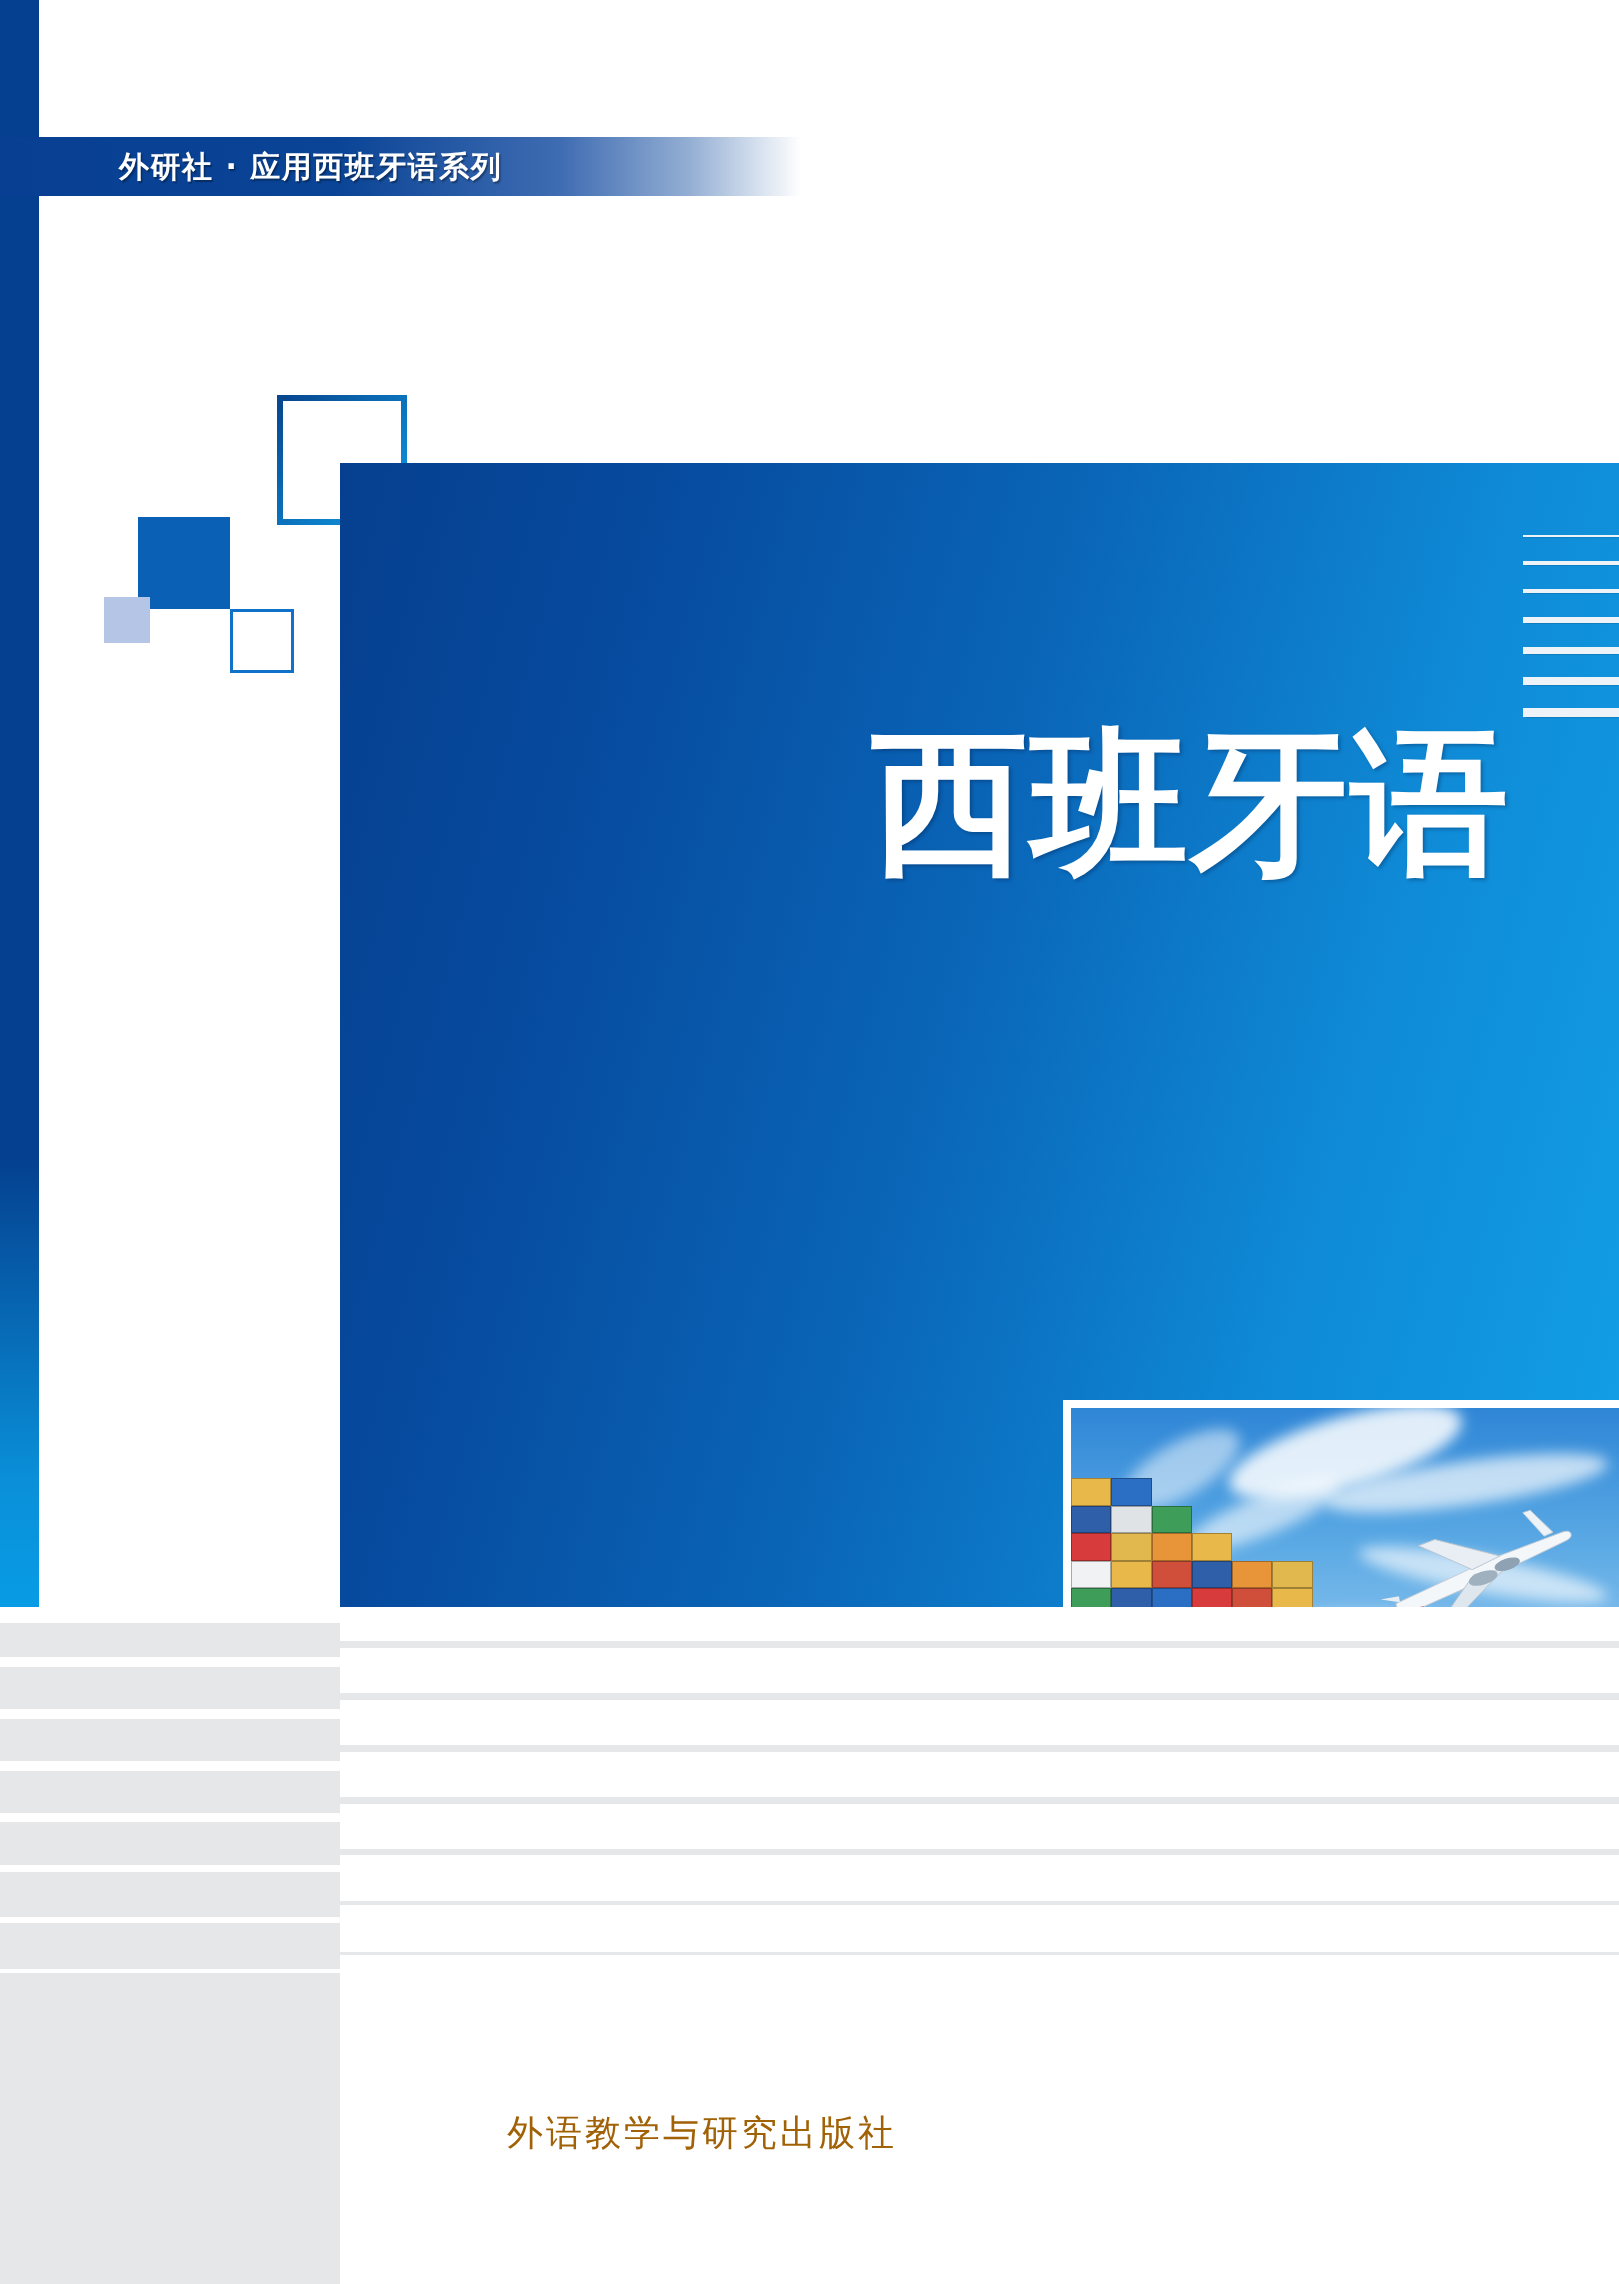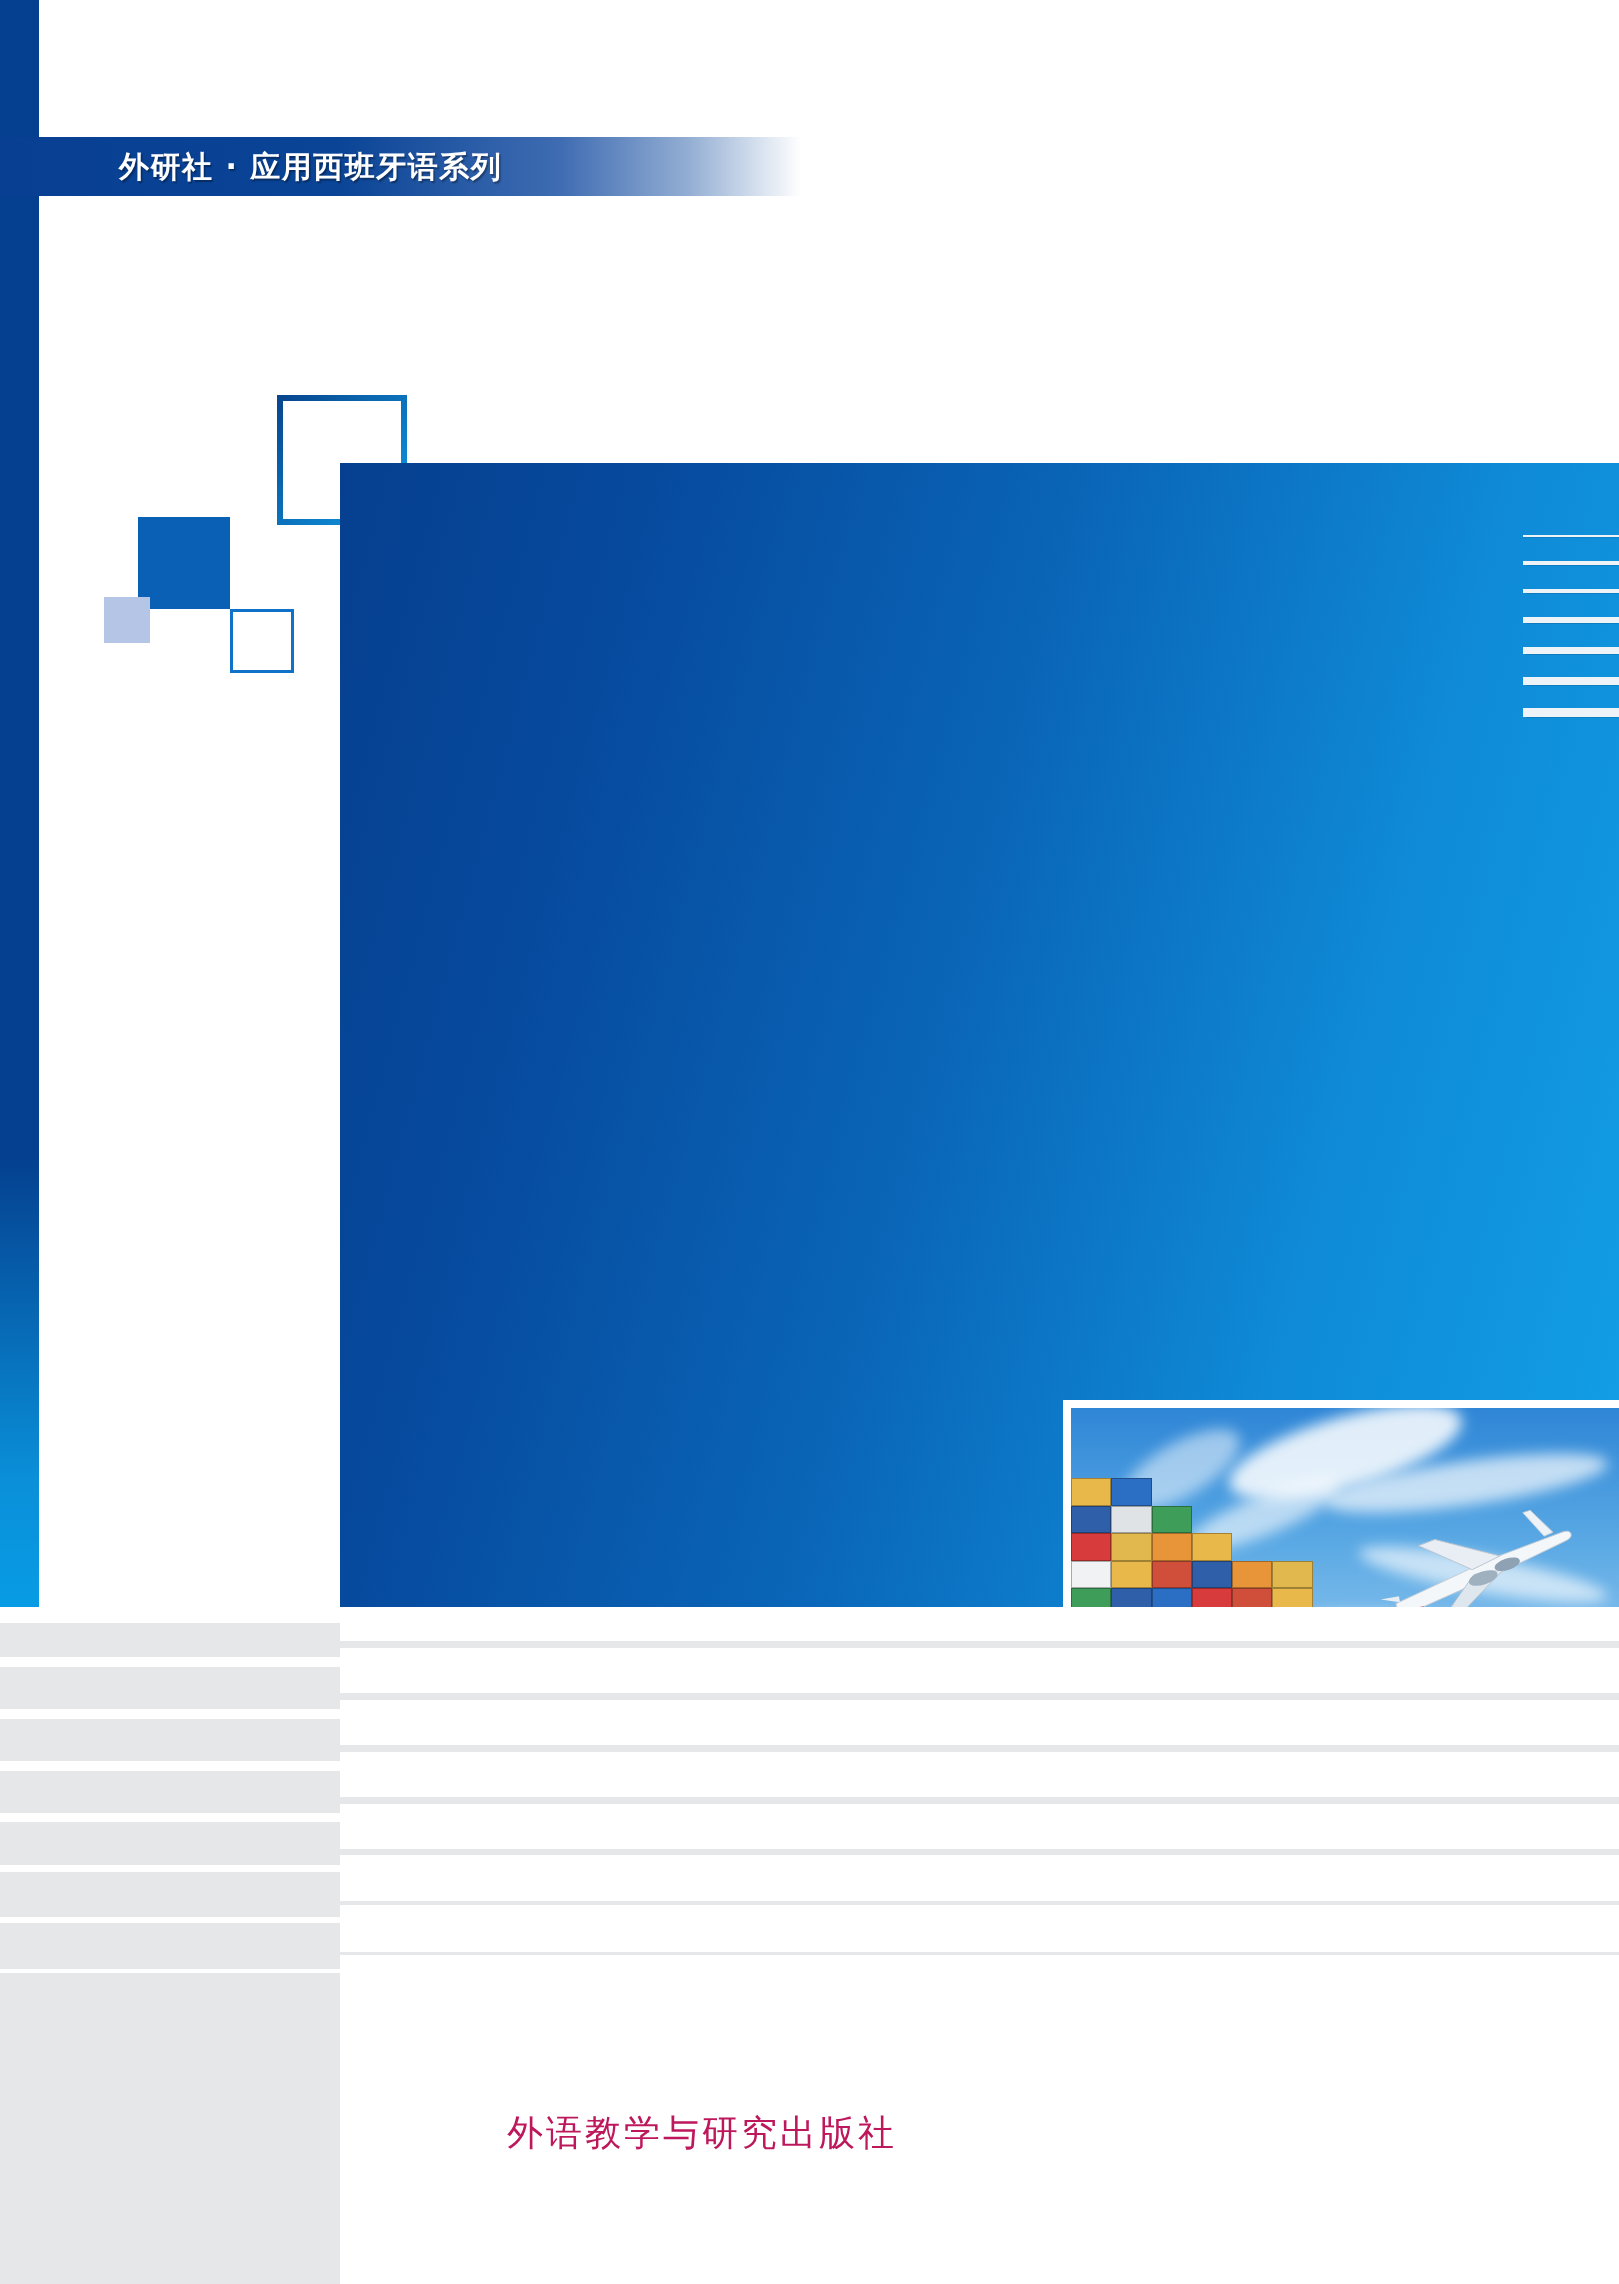--- a/index.html
+++ b/index.html
@@ -167,21 +167,21 @@
     position:absolute; left:340px; top:0; width:1280px; background:#e6e7e9;
   }
   .left-tail{
     position:absolute; left:0; top:0; width:340px; bottom:0; background:#e6e7e9;
   }
 
   
   .publisher{
     position:absolute; left:0; top:2109px; width:1404px;
     text-align:center;
-    color:#be185d;
+    color:#a16207;
     font-family:"DejaVu Sans","Liberation Sans",sans-serif;
     font-size:36px;
     letter-spacing:3px;
   }
 </style>
 </head>
 <body>
 
 <div id="cover">
 
@@ -202,20 +202,21 @@
       <i style="height: 2.2px; margin-top: 0px;"></i>
       <i style="height: 3.4px; margin-top: 24px;"></i>
       <i style="height: 4.6px; margin-top: 24px;"></i>
       <i style="height: 5.8px; margin-top: 23.6px;"></i>
       <i style="height: 7px; margin-top: 24px;"></i>
       <i style="height: 8.2px; margin-top: 23px;"></i>
       <i style="height: 9.3px; margin-top: 23px;"></i>
     </div>
 
   <div class="cn-title">
+    <span class="row">西班牙语</span>
   </div>
 
 
   <div class="photo-frame">
     <div class="photo">
       <div class="cloud c7"></div>
       <div class="cloud c1"></div>
       <div class="cloud c2"></div>
       <div class="cloud c3"></div>
       <div class="cloud c4"></div>

